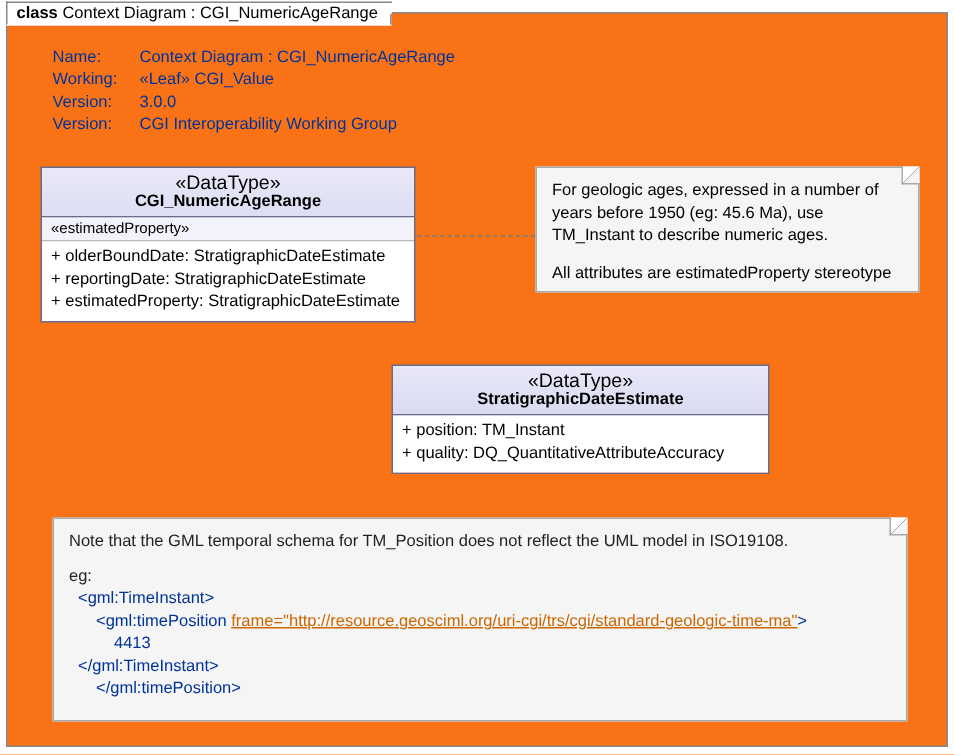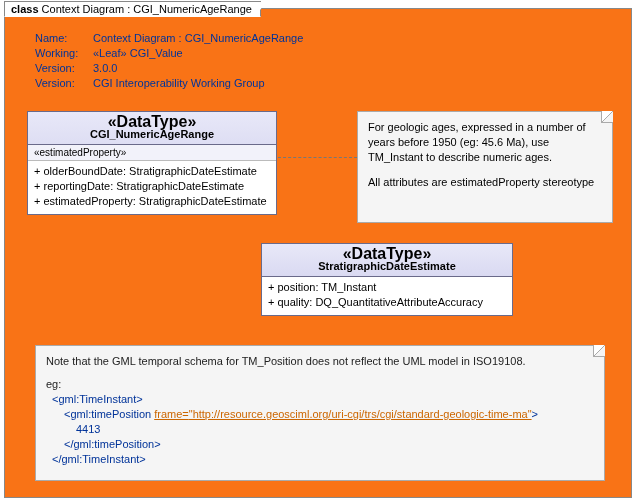--- a/index.html
+++ b/index.html
@@ -51,21 +51,21 @@
     border: 1px solid #6a6a8a;
     background: linear-gradient(#e8e8f8,#c8c8ea);
     font-size: 11px;
   }
   .uml-class .head {
     text-align: center;
     padding: 3px 6px;
     border-bottom: 1px solid #6a6a8a;
     line-height: 13px;
   }
-  .uml-class .stereo { font-size: 16px; font-weight: bold; }
+  .uml-class .stereo { font-size: 13px; }
   .uml-class .name { font-weight: bold; }
   .uml-class .section-label {
     background: #f2f2fa;
     padding: 2px 6px;
     border-bottom: 1px solid #bbb;
     font-size: 10px;
   }
   .uml-class .attrs {
     background: #fff;
     padding: 3px 6px 5px;
@@ -133,21 +133,21 @@
     <div class="section-label">«estimatedProperty»</div>
     <div class="attrs">
       <div class="attr-row">+   olderBoundDate: StratigraphicDateEstimate</div>
       <div class="attr-row">+   reportingDate: StratigraphicDateEstimate</div>
       <div class="attr-row">+   estimatedProperty: StratigraphicDateEstimate</div>
     </div>
   </div>
 
   <div class="dashed-link" style="left:273px; top:148px; width:79px;"></div>
 
-  <div class="note" style="left:352px; top:102px; width:256px; height:112px;">
+  <div class="note" style="left:352px; top:102px; width:256px; height:84px;">
     <div class="fold"></div>
     <div>For geologic ages, expressed in a number of years before 1950 (eg: 45.6 Ma), use TM_Instant to describe numeric ages.</div>
     <div style="height:10px;"></div>
     <div>All attributes are estimatedProperty stereotype</div>
   </div>
 
   <div class="uml-class" style="left:256px; top:234px; width:252px;">
     <div class="head">
       <div class="stereo">«DataType»</div>
       <div class="name">StratigraphicDateEstimate</div>
@@ -162,18 +162,18 @@
     <div class="fold"></div>
     <div class="t">Note that the GML temporal schema for TM_Position does not reflect the UML model in ISO19108.</div>
     <div style="height:8px;"></div>
     <div class="t">eg:</div>
     <div class="gml-block">
       <div>&lt;gml:TimeInstant&gt;</div>
       <div style="padding-left:12px;">
         <span>&lt;gml:timePosition </span><span class="gml-attr">frame=</span><span class="gml-attr">"http://resource.geosciml.org/uri-cgi/trs/cgi/standard-geologic-time-ma"</span><span>&gt;</span>
       </div>
       <div style="padding-left:24px;">4413</div>
+      <div>&lt;/gml:TimeInstant&gt;</div>
       <div style="padding-left:12px;">&lt;/gml:timePosition&gt;</div>
-      <div>&lt;/gml:TimeInstant&gt;</div>
     </div>
   </div>
 
 </div>
 
 </body></html>

